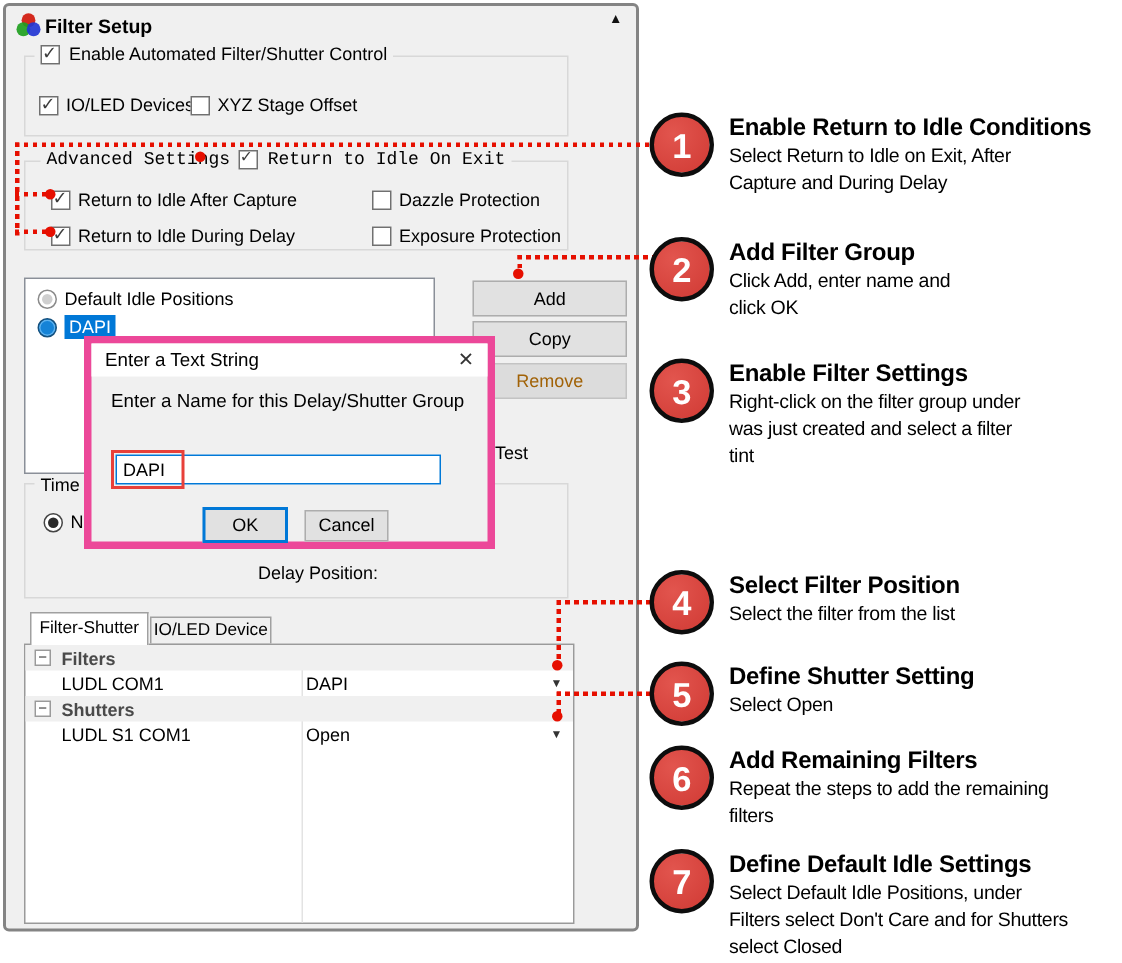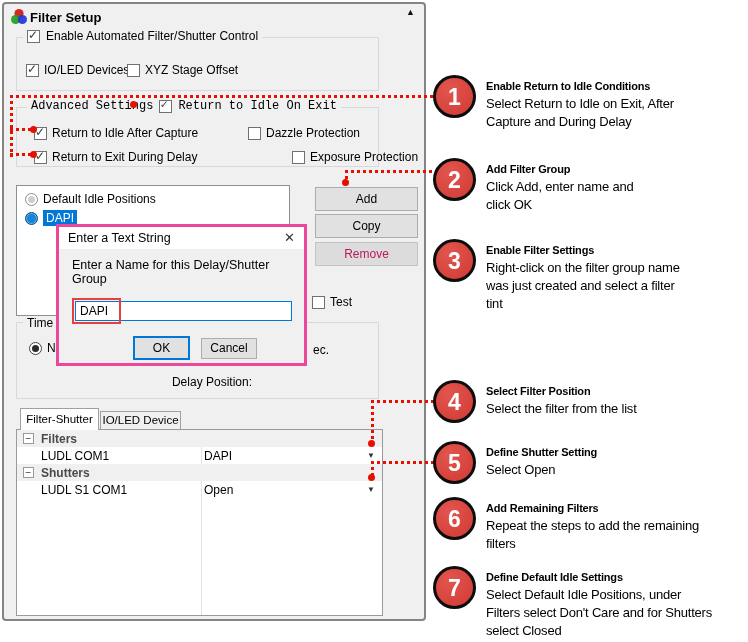--- a/index.html
+++ b/index.html
@@ -39,21 +39,21 @@
   #grouplist { position:absolute; left:12px; top:181px; width:274px; height:131px;
                background:#fff; border:1px solid #8a8f98; }
   .list-item { position:absolute; display:flex; align-items:center; gap:5px; white-space:nowrap; }
   .hl { background:#0078d7; color:#fff; padding:1px 3px; }
 
   
   .btn { position:absolute; width:103px; height:24px; background:#e1e1e1; border:1px solid #adadad;
          text-align:center; line-height:22px; font-size:12px; cursor:default; }
   #btn-add { left:311px; top:183px; }
   #btn-copy { left:311px; top:210px; }
-  #btn-remove { left:311px; top:238px; background:#dcdcdc; border-color:#c3c3c3; color:#be185d; }
+  #btn-remove { left:311px; top:238px; background:#dcdcdc; border-color:#c3c3c3; color:#a16207; }
 
   #test-row { left:308px; top:291px; }
 
   
   #frag-sec { position:absolute; left:296px; top:20px; }
   #delay-label { position:absolute; left:120px; top:52px; width:115px; text-align:right; }
   #delay-combo { position:absolute; left:239px; top:45px; width:96px; height:23px; background:#dddddd;
                  border:1px solid #bcbcbc; color:#8a8a8a; line-height:21px; padding-left:6px; }
   #delay-combo .chev { position:absolute; right:8px; top:6px; width:7px; height:7px;
                  border-right:1.5px solid #8a8a8a; border-bottom:1.5px solid #8a8a8a; transform:rotate(45deg); }
@@ -68,22 +68,22 @@
   .trow { position:absolute; left:0; width:100%; height:17px; }
   .trow.head { background:#f0f0f0; }
   .exp { position:absolute; left:6px; top:3px; width:11px; height:11px; border:1px solid #9a9a9a;
          background:#fff; font-size:10px; line-height:9px; text-align:center; color:#333; }
   .tname { position:absolute; left:24px; top:2px; font-weight:bold; color:#4a4a4a; }
   .tdev  { position:absolute; left:24px; top:2px; }
   .tval  { position:absolute; left:187px; top:2px; }
   .tdd   { position:absolute; left:350px; top:4px; font-size:8px; color:#333; }
 
   
-  #dialog { position:absolute; left:56px; top:224px; width:251px; height:142px;
-            background:#f0f0f0; border:3px solid #ec4899; z-index:100; }
+  #dialog { position:absolute; left:56px; top:224px; width:274px; height:142px;
+            background:#f0f0f0; border:5px solid #ec4899; z-index:100; }
   #dlg-titlebar { position:absolute; left:0; top:0; right:0; height:22px; background:#fff; }
   #dlg-title { position:absolute; left:9px; top:4px; font-size:12.5px; }
   #dlg-close { position:absolute; right:9px; top:3px; font-size:13px; color:#333; cursor:default; }
   #dlg-prompt { position:absolute; left:13px; top:31px; font-size:12.5px; }
   #dlg-input { position:absolute; left:16px; top:74px; width:217px; height:20px; background:#fff;
                border:1px solid #0078d7; font-family:"Liberation Sans",sans-serif; font-size:12px; padding-left:4px; }
   #dlg-redbox { position:absolute; left:13px; top:71px; width:49px; height:26px;
                border:2px solid #e8403a; z-index:5; pointer-events:none; }
   #dlg-ok { position:absolute; left:50px; top:109px; width:57px; height:24px; background:#e1e1e1;
             border:2px solid #0078d7; text-align:center; line-height:20px;margin-left:24px; }
@@ -96,21 +96,21 @@
   .dv { position:absolute; width:3px; z-index:150;
         background:repeating-linear-gradient(180deg,#e60f00 0 3px,transparent 3px 6px); }
   .dot { position:absolute; width:7px; height:7px; border-radius:50%; background:#e60f00; z-index:151; }
 
   
   .annot { position:absolute; left:433px; display:flex; align-items:flex-start; z-index:200; }
   .num-circle { width:43px; height:43px; border-radius:50%; border:3px solid #0d0d0d;
                 background:radial-gradient(circle at 35% 30%, #e2554e, #d03a34);
                 color:#fff; font-size:23px; font-weight:bold; text-align:center; line-height:38px; flex:0 0 43px; }
   .a-text { margin-left:10px; padding-top:2px; }
-  .a-title { font-weight:bold; font-size:11px; line-height:18px; letter-spacing:-0.2px; white-space:pre; }
+  .a-title { font-weight:bold; font-size:16px; line-height:18px; letter-spacing:-0.2px; white-space:pre; }
   .a-body { font-size:13px; line-height:18px; letter-spacing:-0.2px; white-space:pre; }
 </style>
 </head>
 <body>
 
 <div id="panel">
 
   <svg id="rgb-icon" viewBox="0 0 18 18">
     <circle cx="9" cy="5.5" r="4.6" fill="#d42a1e"></circle>
     <circle cx="5.6" cy="11.5" r="4.6" fill="#1fa01f" fill-opacity="0.92"></circle>
@@ -153,23 +153,23 @@
       <span>Return to Idle After Capture</span>
     </div>
     <div class="cb-row" style="left:231px; top:18px;">
       <span class="cb"></span>
       <span>Dazzle Protection</span>
     </div>
     <div class="cb-row" style="left:17px; top:42px;">
       <span class="cb">
           <span class="mark">✓</span>
         </span>
-      <span>Return to Exit During Delay</span>
-    </div>
-    <div class="cb-row" style="left:231px; top:42px;margin-left:44px;">
+      <span>Return to Idle During Delay</span>
+    </div>
+    <div class="cb-row" style="left:231px; top:42px;">
       <span class="cb"></span>
       <span>Exposure Protection</span>
     </div>
   </div>
 
   <div id="grouplist">
     <div class="list-item" style="left:8px; top:6px;">
       <span class="radio gray"></span>
       <span>Default Idle Positions</span>
     </div>
@@ -268,21 +268,21 @@
   <div class="a-text">
       <div class="a-title">Add Filter Group</div>
     <div class="a-body">Click Add, enter name and
 click OK</div>
     </div>
 </div>
 <div class="annot" style="top:239px;">
   <div class="num-circle">3</div>
   <div class="a-text">
       <div class="a-title">Enable Filter Settings</div>
-    <div class="a-body">Right-click on the filter group name
+    <div class="a-body">Right-click on the filter group under
 was just created and select a filter
 tint</div>
     </div>
 </div>
 <div class="annot" style="top:380px;">
   <div class="num-circle">4</div>
   <div class="a-text">
       <div class="a-title">Select Filter Position</div>
     <div class="a-body">Select the filter from the list</div>
     </div>

